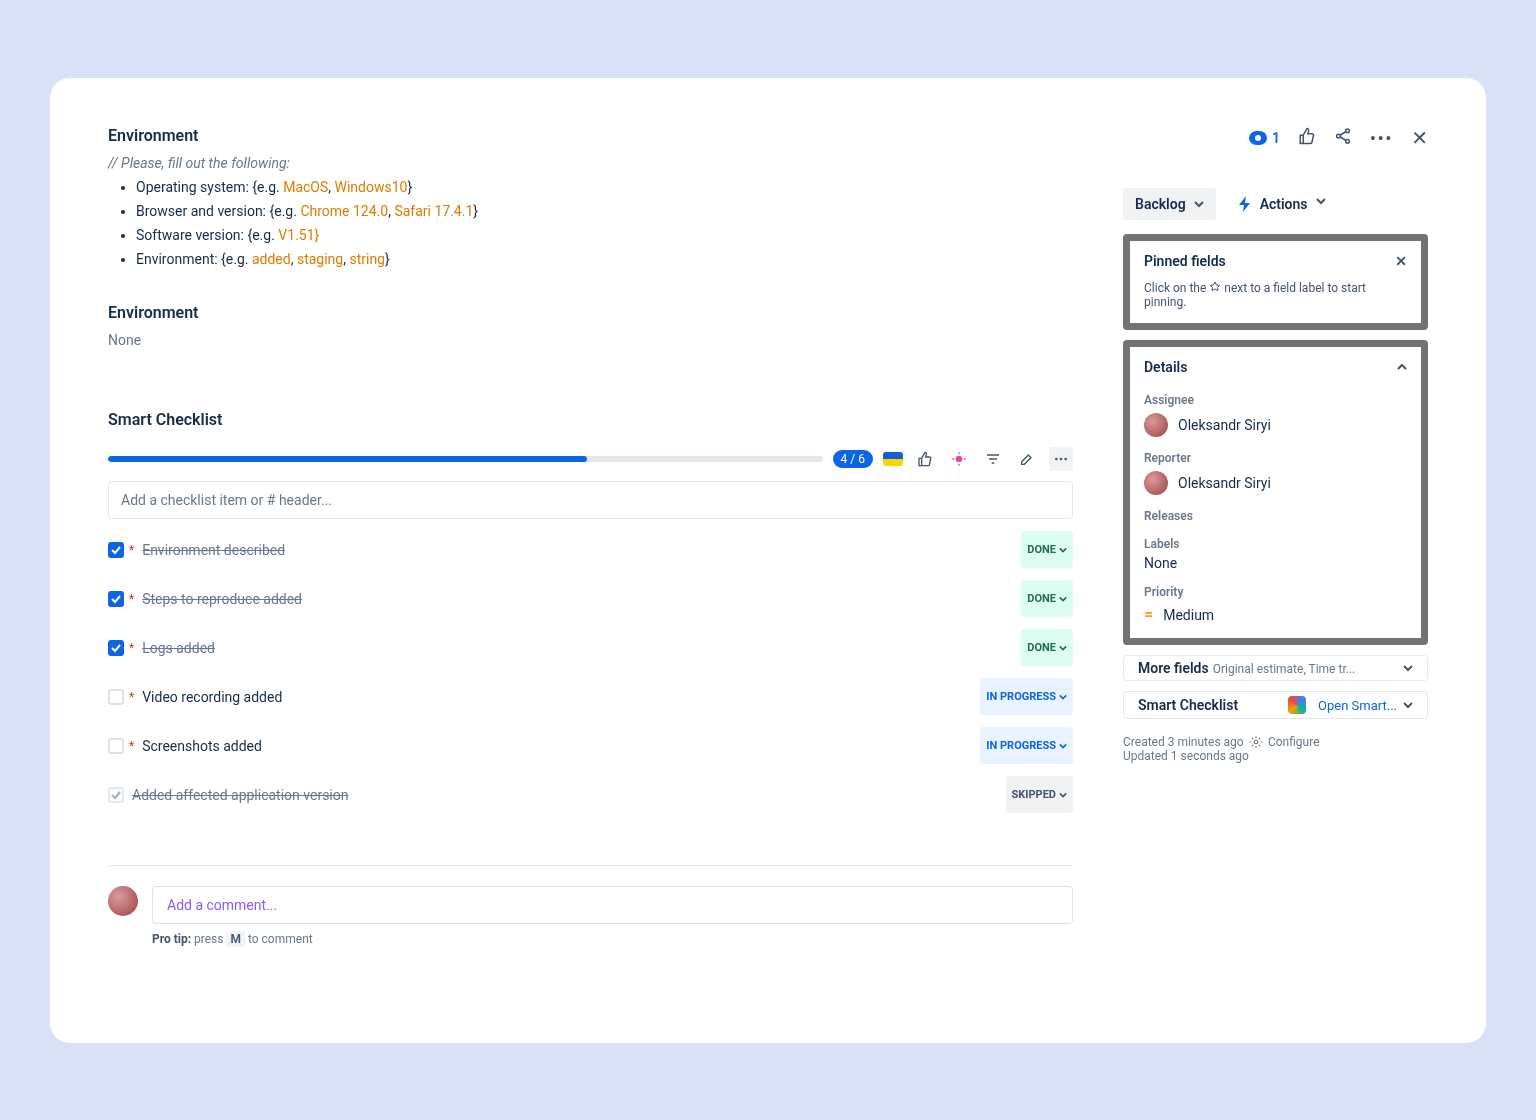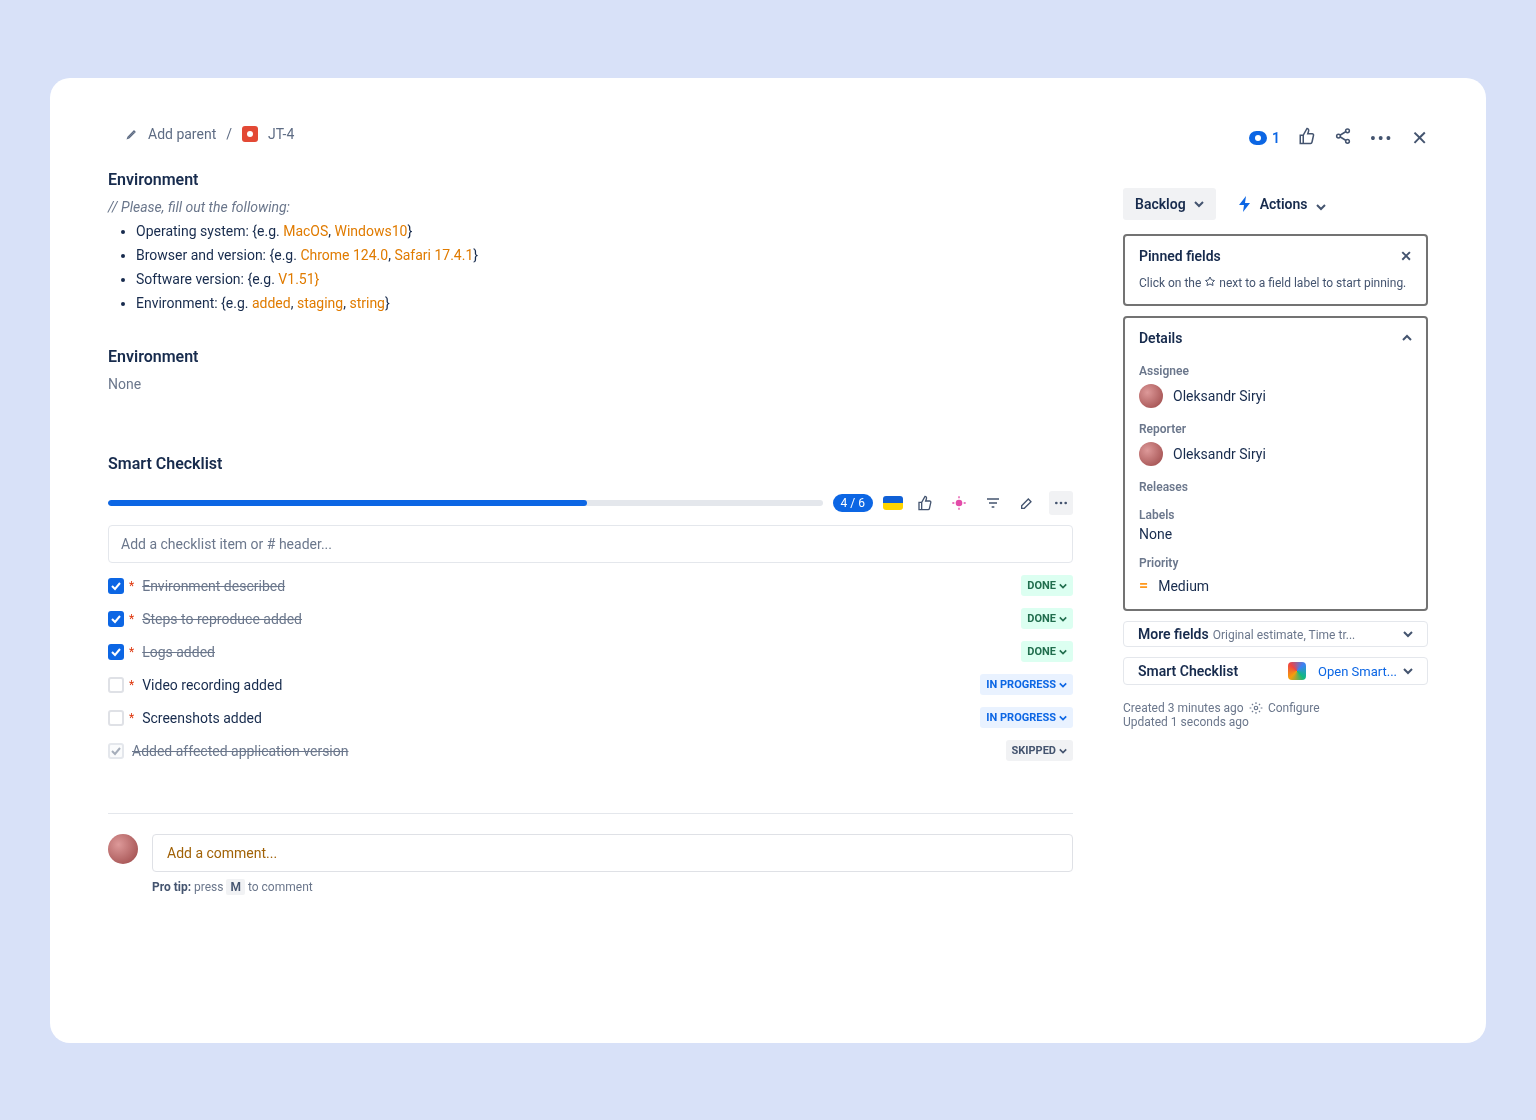--- a/index.html
+++ b/index.html
@@ -55,50 +55,50 @@
   .check-row{ display:flex; align-items:center; gap:8px; font-size:14px;}
   .cb{ width:16px; height:16px; border-radius:3px; flex-shrink:0; display:inline-flex; align-items:center; justify-content:center;}
   .cb.checked{ background:#0c66e4; color:#fff;}
   .cb.unchecked{ border:2px solid #dfe1e6; background:#fff;}
   .cb.skipped{ border:2px solid #e4e7ec; background:#fafbfc; color:#a5adba;}
   .cb svg{width:10px;height:10px;}
   .req{ color:#de350b; font-size:12px; margin-left:-3px;}
   .item-label{ color:#172b4d;}
   .strike{ text-decoration:line-through; color:#6b778c;}
   .spacer{flex:1;}
-  .status{ font-size:11px; font-weight:700; padding:4px 6px; border-radius:3px; display:inline-flex; align-items:center; gap:3px;justify-content:center;}
+  .status{ font-size:11px; font-weight:700; padding:12px 6px; border-radius:3px; display:inline-flex; align-items:center; gap:3px;justify-content:center;}
   .status.done{ background:#dcfff1; color:#216e4e;}
   .status.progress{ background:#e9f2ff; color:#0c66e4;}
   .status.skipped{ background:#f1f2f4; color:#44546f;}
   .status svg{width:8px; height:8px;}
 
   .divider{height:1px; background:#e4e7ec; margin-top:52px;}
   .comment-row{ margin-top:20px; display:flex; gap:14px; align-items:flex-start;}
   .avatar{ width:30px; height:30px; border-radius:50%; background:radial-gradient(circle at 35% 35%, #d99, #944);}
-  .comment-input{ flex:1; border:1px solid #dfe1e6; border-radius:4px; padding:10px 14px; font-size:14px; color:#a16207;}
+  .comment-input{ flex:1; border:1px solid #dfe1e6; border-radius:4px; padding:10px 14px; font-size:14px; color:#8b5cf6;}
   .tip{ font-size:12px; color:#6b778c; margin-left:44px; margin-top:8px;}
   .tip .kbd{ background:#f1f2f4; border-radius:2px; padding:1px 4px; font-weight:600; color:#44546f;}
   .tip b{color:#44546f;}
 
   
   .side-top{ display:flex; justify-content:flex-end; align-items:center; gap:18px; margin-bottom:38px; color:#44546f;}
   .watch{ display:flex; align-items:center; gap:5px; color:#0c66e4; font-weight:600; font-size:14px;}
   .watch .eye{ width:18px; height:14px; background:#0c66e4; border-radius:50%/60%; position:relative;}
   .watch .eye::after{content:""; position:absolute; width:6px;height:6px;border-radius:50%; background:#fff; top:4px; left:6px;}
   .side-top svg{ width:18px; height:18px; }
   .side-top .dots{letter-spacing:2px; font-weight:700;}
   .side-top .close{font-size:20px; font-weight:400;}
 
   .side-row{ display:flex; gap:10px; margin-bottom:14px;}
   .dropdown-btn{ background:#f1f2f4; border-radius:3px; padding:8px 12px; font-size:14px; font-weight:600; color:#172b4d; display:inline-flex; align-items:center; gap:8px;}
   .dropdown-btn svg{width:10px;height:10px;}
-  .actions-btn{ padding:8px 12px; font-size:14px; font-weight:600; color:#172b4d; display:inline-flex; align-items:flex-end; gap:8px;}
+  .actions-btn{ padding:8px 12px; font-size:14px; font-weight:600; color:#172b4d; display:inline-flex; align-items:flex-start; gap:8px;}
   .bolt{color:#0c66e4;}
 
-  .panel{ border:2px solid #737373; border-radius:4px; margin-bottom:10px;}
+  .panel{ border:7px solid #737373; border-radius:4px; margin-bottom:10px;}
   .panel-head{ padding:12px 14px; display:flex; align-items:center; justify-content:space-between; font-size:14px; font-weight:600; color:#172b4d;}
   .panel-body{ padding:0 14px 14px 14px; font-size:12px; color:#44546f;}
   .pin-svg{width:12px;height:12px; vertical-align:-1px;}
 
   .details-body{ padding:6px 14px 14px 14px; display:flex; flex-direction:column; gap:14px;}
   .field-label{ font-size:12px; color:#6b778c; font-weight:600;}
   .person{ display:flex; align-items:center; gap:10px; margin-top:6px;}
   .person .avatar{width:24px;height:24px;}
   .person-name{ font-size:14px; color:#172b4d;}
   .field-value{ font-size:14px; color:#172b4d; margin-top:4px;}
@@ -115,29 +115,20 @@
   .meta .configure{ color:#6b778c; display:flex; align-items:center; gap:5px;}
   .gear{width:14px;height:14px;}
   .chev{width:10px;height:10px;}
 </style>
 </head>
 <body>
 
 <div class="card">
 
   <div class="main">
-    <div class="breadcrumb">
-      <svg class="pencil" viewBox="0 0 24 24" fill="none" stroke="#5e6c84" stroke-width="2.5">
-          <path d="M3 21l3-1 12-12-2-2L4 18l-1 3z"></path>
-        </svg>
-      <span>Add parent</span>
-      <span class="sep">/</span>
-      <span class="issue-icon"></span>
-      <span>JT-4</span>
-    </div>
 
     <div class="section-title">Environment</div>
     <div class="hint">// Please, fill out the following:</div>
     <ul class="env-list" id="env-list">
         <li>Operating system: {e.g. <span class="orange">MacOS</span>, <span class="orange">Windows10</span>}</li>
         <li>Browser and version: {e.g. <span class="orange">Chrome 124.0</span>, <span class="orange">Safari 17.4.1</span>}</li>
         <li>Software version: {e.g. <span class="orange">V1.51}</span><span class="orange"></span></li>
         <li>Environment: {e.g. <span class="orange">added</span>, <span class="orange">staging</span>, <span class="orange">string</span>}</li>
       </ul>
 

